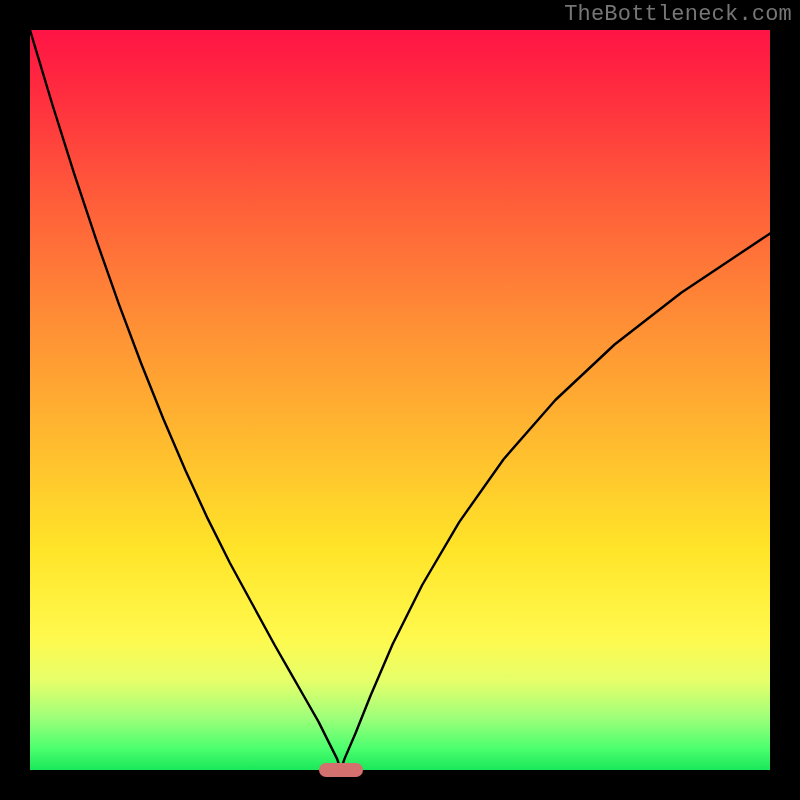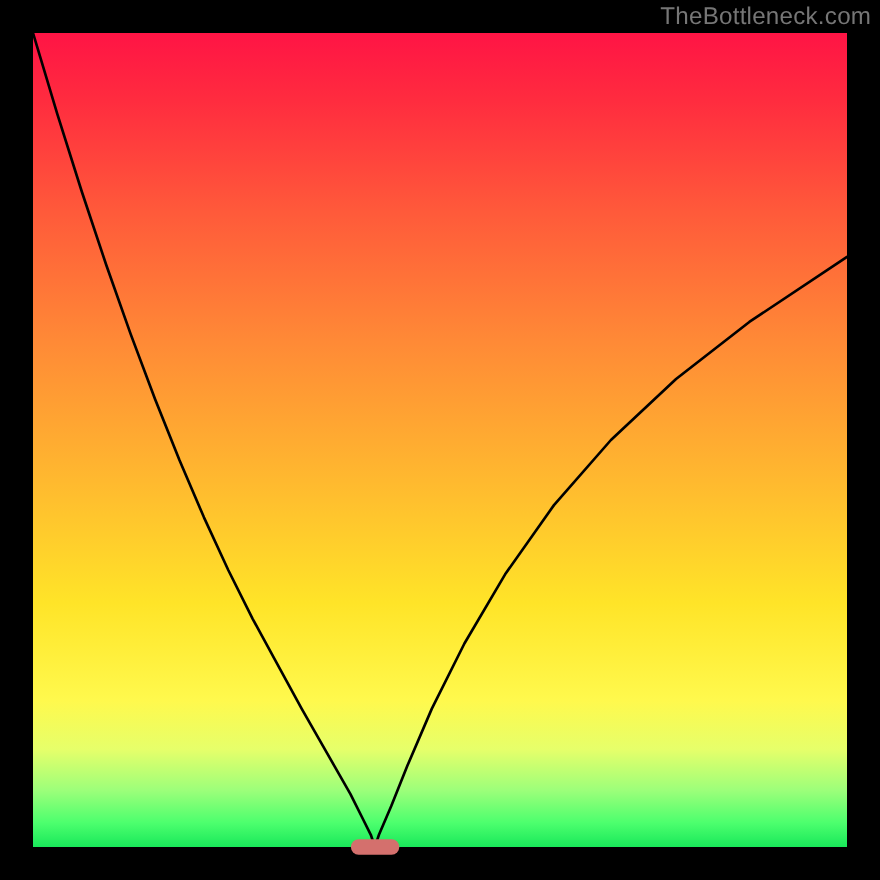--- a/index.html
+++ b/index.html
@@ -51,20 +51,21 @@
   }
   .watermark {
     position: absolute;
     top: 2px;
     right: 8px;
     color: #767676;
     font-size: 22px;
     font-weight: 400;
     letter-spacing: 0.2px;
     user-select: none;
+    font-family: Liberation Mono, monospace;
   }
   svg.curve {
     position: absolute;
     left: 0;
     top: 0;
     width: 740px;
     height: 740px;
   }
 </style>
 </head>

